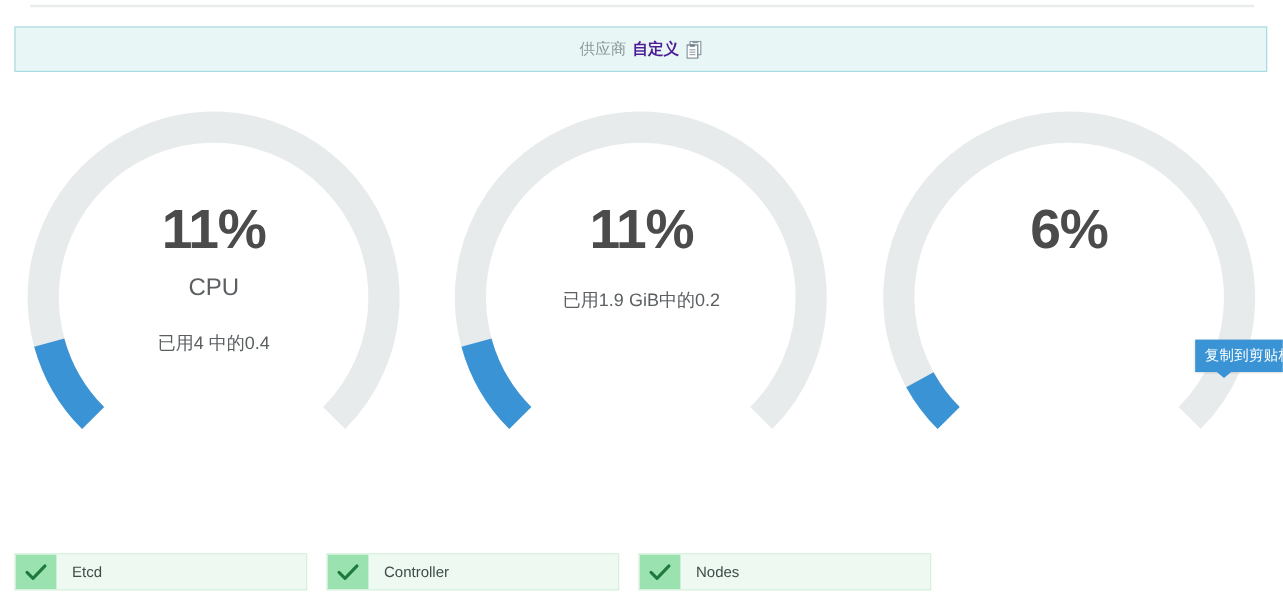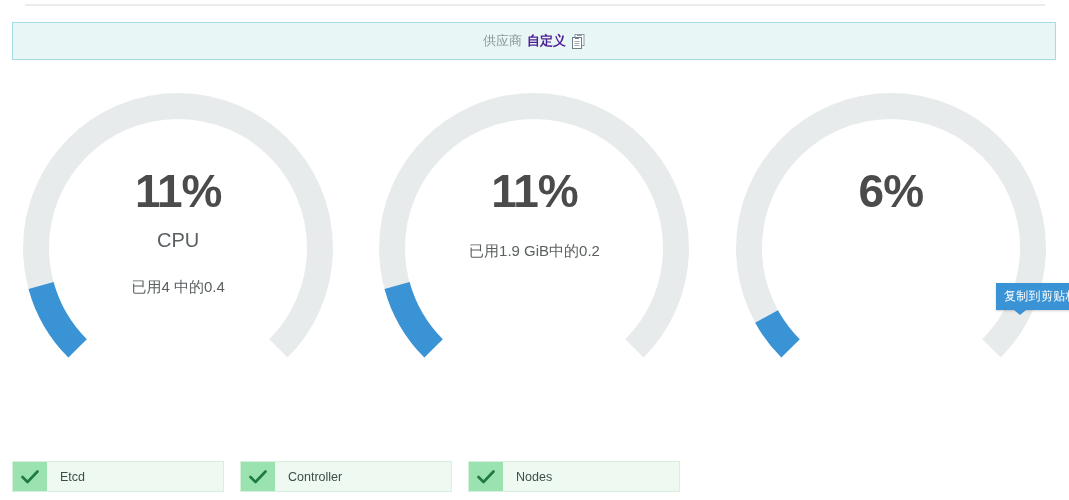--- a/index.html
+++ b/index.html
@@ -157,21 +157,21 @@
   .status-row {
     position: absolute;
     left: 12px;
     top: 461px;
     width: 1057px;
     height: 31px;
     display: flex;
     gap: 16px;
   }
   .status-card {
-    width: 212px;
+    width: 244px;
     height: 31px;
     background: #eefaf1;
     border: 1px solid #d6f0dd;
     box-sizing: border-box;
     display: flex;
     align-items: stretch;
     overflow: hidden;
   }
   .status-check {
     width: 34px;

